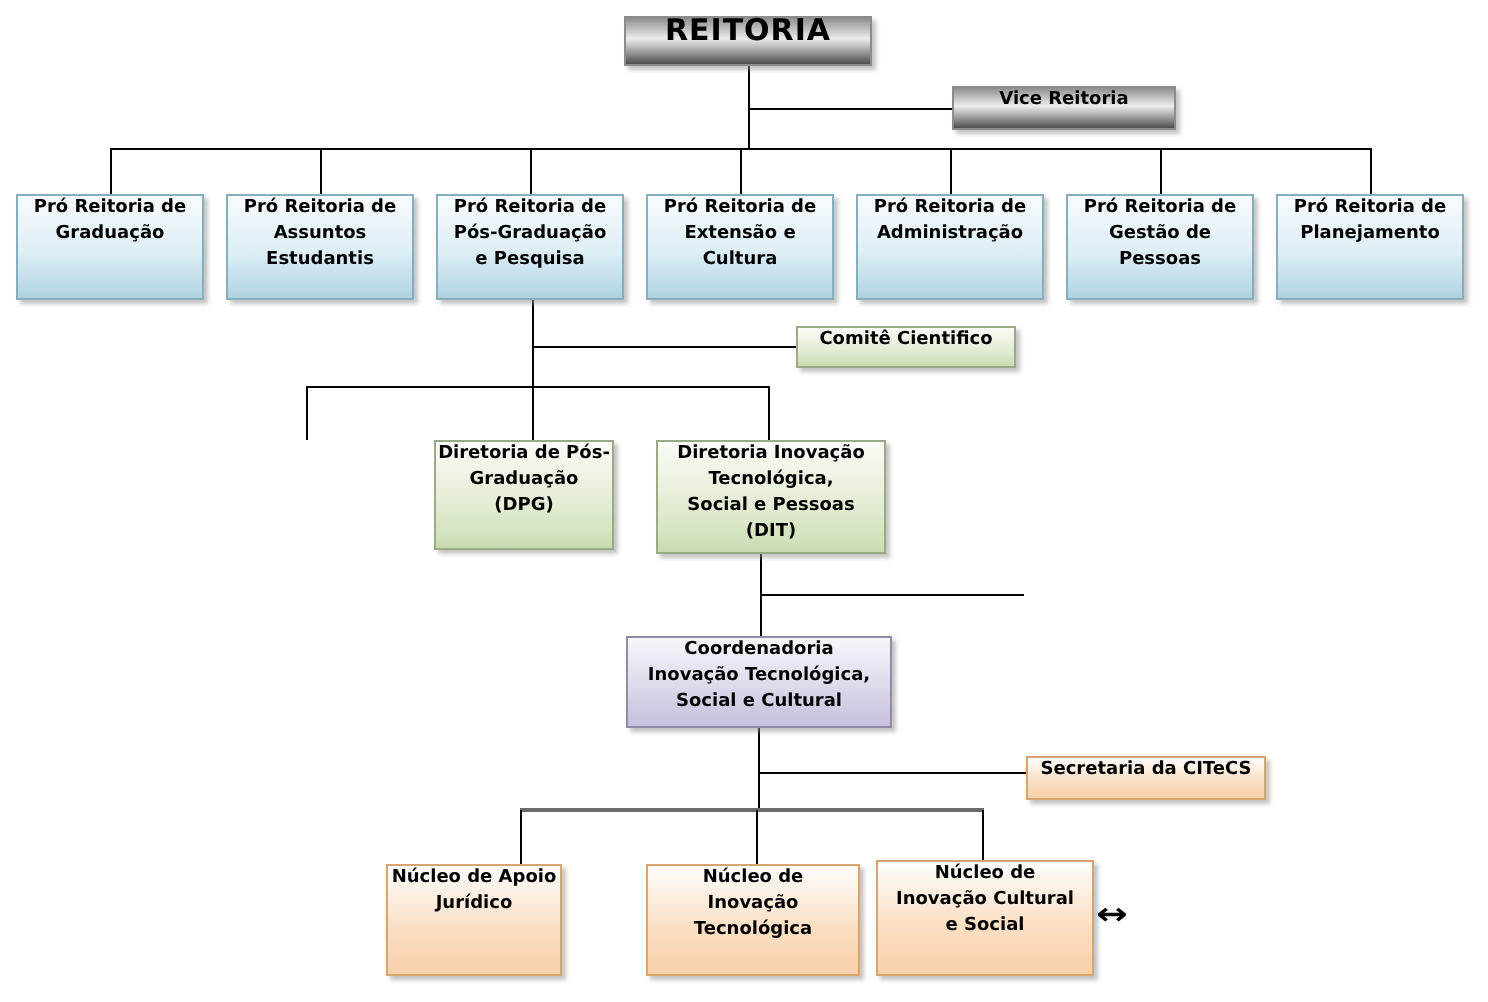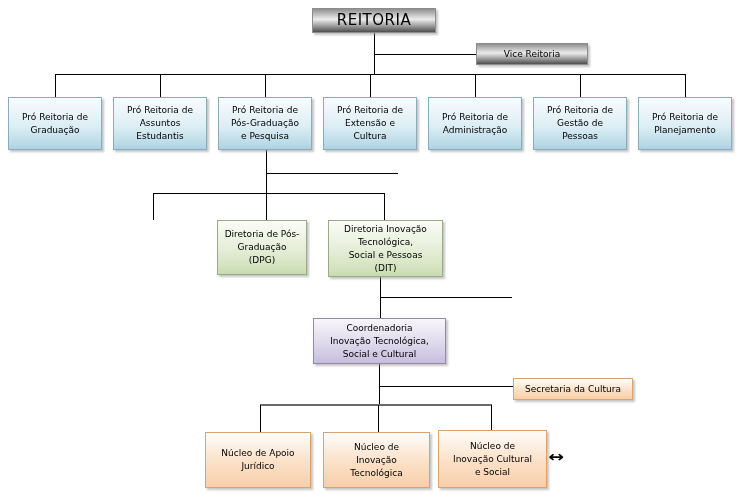--- a/index.html
+++ b/index.html
@@ -5,22 +5,22 @@
   html,body{margin:0;padding:0;background:#fff;}
   .canvas{
     position:relative;width:744px;height:501px;background:#ffffff;
     font-family:"DejaVu Sans","Liberation Sans",sans-serif;overflow:hidden;
   }
   .hl,.vl{position:absolute;background:#000;}
   .hl{height:1px;}
   .vl{width:1px;}
   .hl.thick{height:2px;background:#6b6b6b;}
   .box{
-    position:absolute;display:flex;align-items:center;justify-content:center;
-    text-align:center;font-weight:normal;color:#000;font-size:9px;line-height:13px;
+    position:absolute;display:flex;justify-content:center;
+    text-align:center;font-weight:bold;color:#000;font-size:9px;line-height:13px;
     border:1px solid #999;box-sizing:border-box;
     box-shadow:2px 2px 2px rgba(150,150,150,0.55);
   }
   .lbl{white-space:pre-line;display:block;width:100%;}
   .c-gray{
     background:linear-gradient(180deg,#8f8f8f 0%,#ececec 45%,#a6a6a6 70%,#4f4f4f 100%);
     border-color:#8c8c8c;
   }
   .c-blue{
     background:linear-gradient(180deg,#f8fcfe 0%,#ddeef5 55%,#bcdbe8 88%,#aed2e0 100%);
@@ -118,20 +118,23 @@
   <div class="box c-blue" style="left:533px;top:97px;width:94px;height:53px">
     <span class="lbl">Pró Reitoria de
 Gestão de
 Pessoas</span>
   </div>
   <div class="box c-blue" style="left:638px;top:97px;width:94px;height:53px">
     <span class="lbl">Pró Reitoria de
 Planejamento</span>
   </div>
 
+  <div class="box c-green small-box" style="left:398px;top:163px;width:110px;height:21px">
+    <span class="lbl">Comitê Cientifico</span>
+  </div>
 
   <div class="box c-green" style="left:217px;top:220px;width:90px;height:55px">
     <span class="lbl">Diretoria de Pós-
 Graduação
 (DPG)</span>
   </div>
   <div class="box c-green" style="left:328px;top:220px;width:115px;height:57px">
     <span class="lbl">Diretoria Inovação
 Tecnológica,
 Social e Pessoas
@@ -139,24 +142,24 @@
   </div>
 
 
   <div class="box c-purple" style="left:313px;top:318px;width:133px;height:46px">
     <span class="lbl">Coordenadoria
 Inovação Tecnológica,
 Social e Cultural</span>
   </div>
 
   <div class="box c-orange small-box" style="left:513px;top:378px;width:120px;height:22px">
-    <span class="lbl">Secretaria da Cultura</span>
+    <span class="lbl">Secretaria da CITeCS</span>
   </div>
 
-  <div class="box c-orange" style="left:205px;top:432px;width:106px;height:56px">
+  <div class="box c-orange" style="left:193px;top:432px;width:88px;height:56px">
     <span class="lbl">Núcleo de Apoio
 Jurídico</span>
   </div>
   <div class="box c-orange" style="left:323px;top:432px;width:107px;height:56px">
     <span class="lbl">Núcleo de
 Inovação
 Tecnológica</span>
   </div>
   <div class="box c-orange" style="left:438px;top:430px;width:109px;height:58px">
     <span class="lbl">Núcleo de

